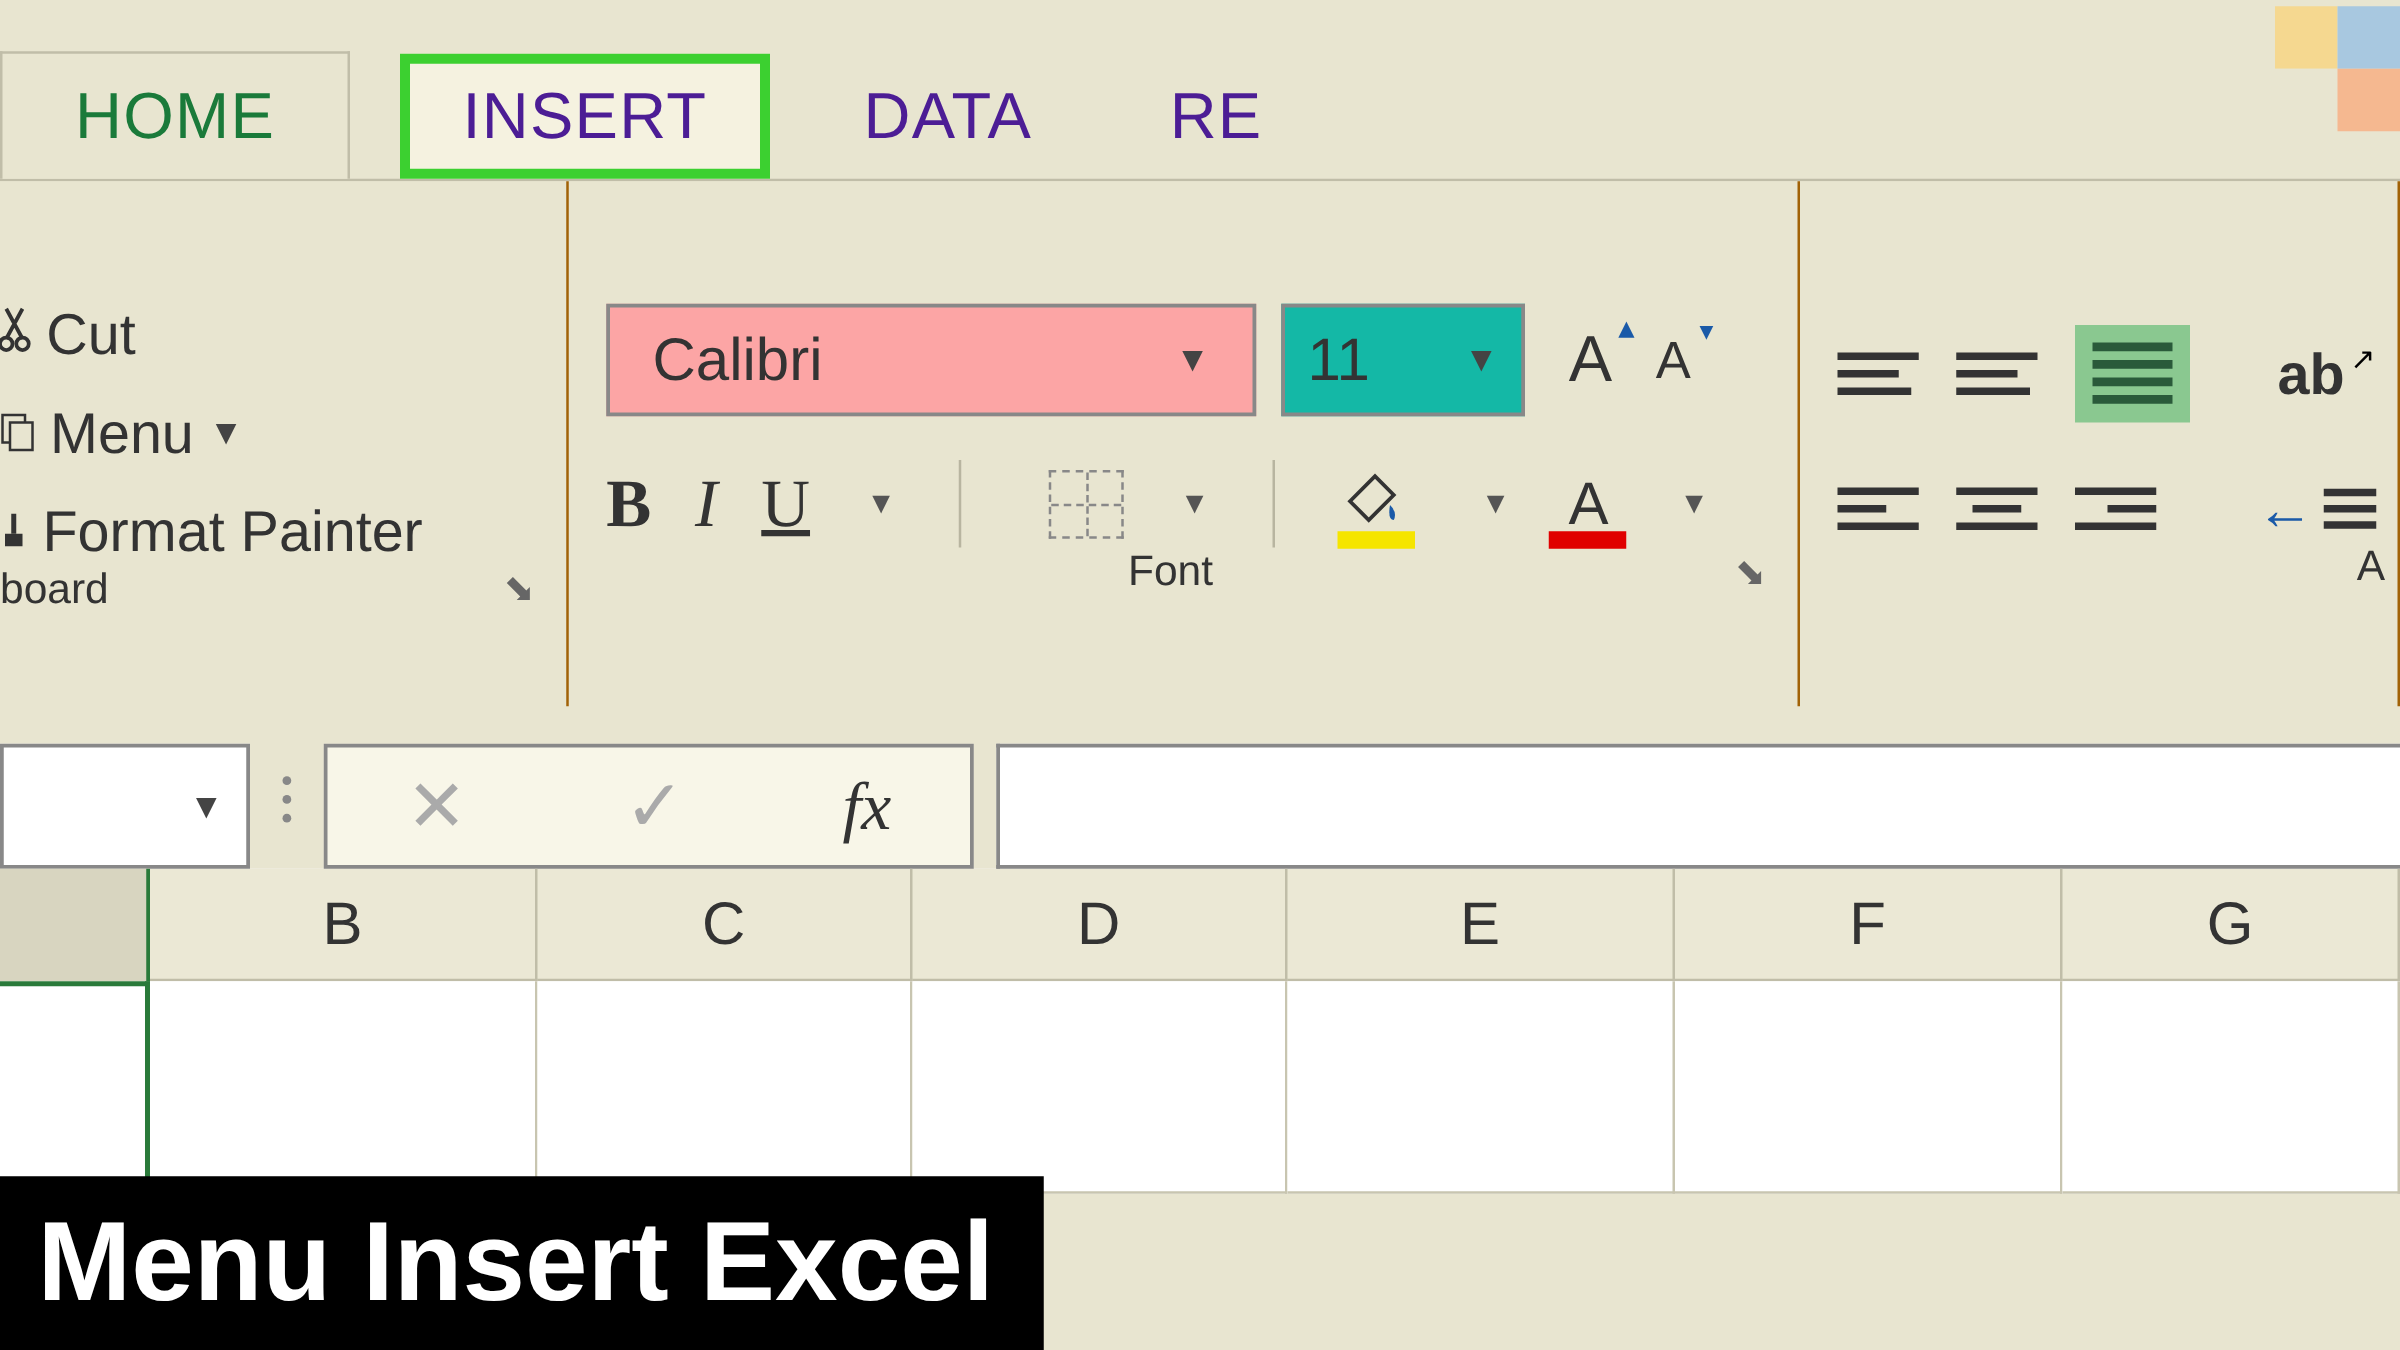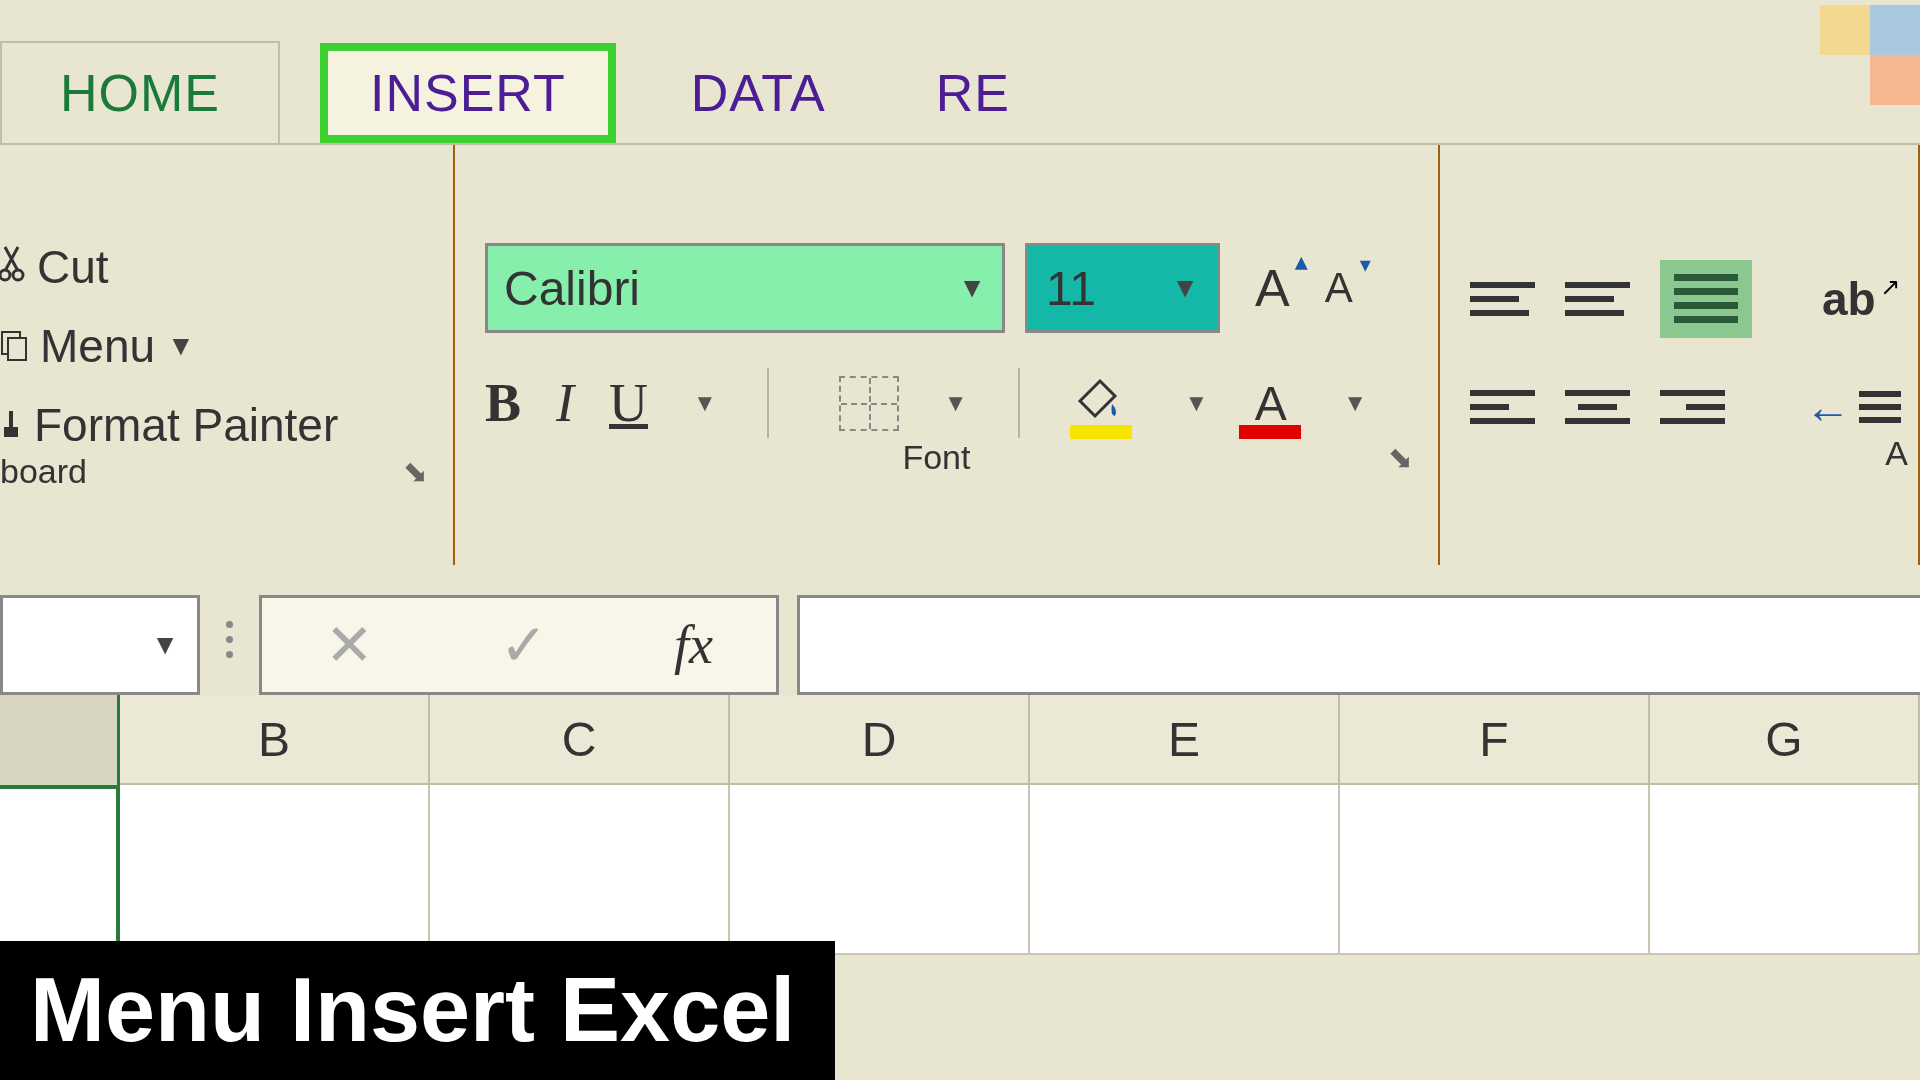--- a/index.html
+++ b/index.html
@@ -115,25 +115,25 @@
     .font-row1 {
       display: flex;
       gap: 20px;
       align-items: center;
       margin-bottom: 35px;
     }
     .font-select {
       width: 520px;
       height: 90px;
       border: 3px solid #888;
-      background: #86efac;
+      background: #fca5a5;
       display: flex;
       align-items: center;
       justify-content: space-between;
-      padding: 0 16px;
+      padding: 0 34px;
       font-size: 48px;
       color: #333;
     }
     .size-select {
       width: 195px;
       height: 90px;
       border: 3px solid #888;
       background: #14b8a6;
       display: flex;
       align-items: center;

